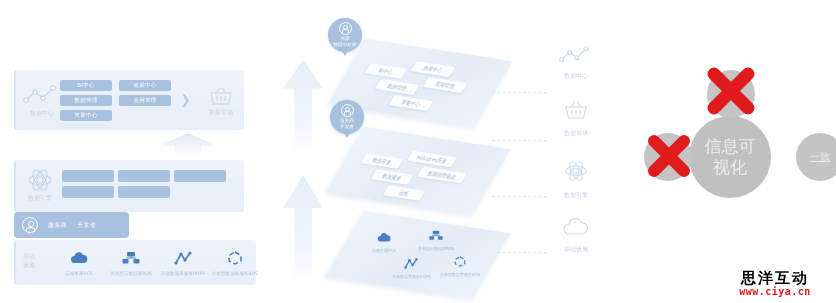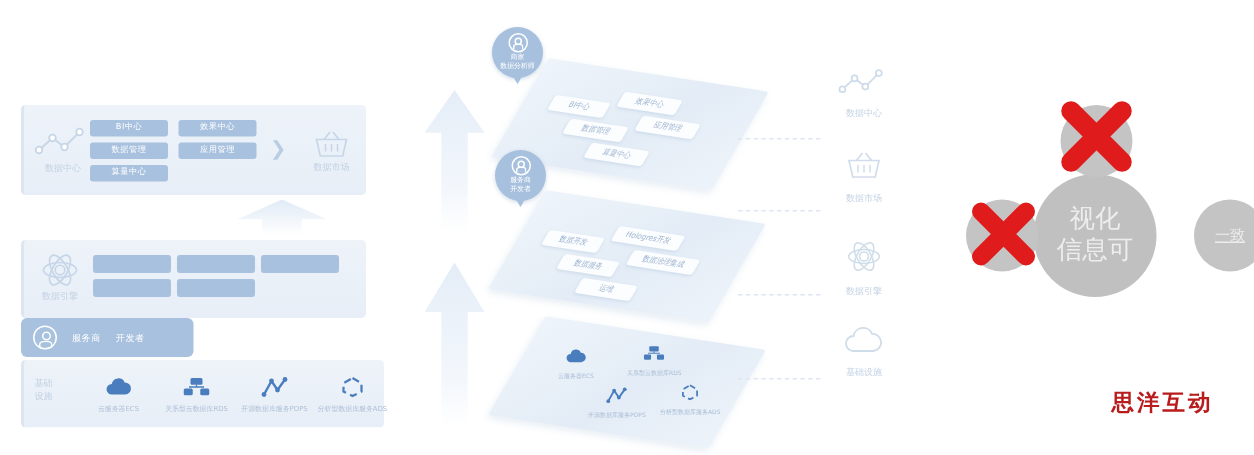--- a/index.html
+++ b/index.html
@@ -85,22 +85,22 @@
   .rail .rt{color:#c2d2e4;font-size:6px;line-height:8px;margin-top:3px;}
   .dotline{position:absolute;border-top:1px dashed #dde6f1;}
 
   
   .gcircle{position:absolute;border-radius:50%;background:#c4c4c4;
      display:flex;align-items:center;justify-content:center;
      color:#ededed;text-align:center;}
   .gcenter{background:#c0c0c0;}
   .xmark{position:absolute;}
   .wm{position:absolute;text-align:center;}
-  .wm .wm1{color:#b91c1c;font-size:15px;font-weight:bold;letter-spacing:2px;
-           line-height:16px;font-family:"DejaVu Sans","Liberation Sans",sans-serif;}
+  .wm .wm1{color:#000000;font-size:15px;font-weight:bold;letter-spacing:2px;
+           line-height:16px;font-family:"DejaVu Sans","Liberation Sans",sans-serif;margin-top:10px;}
   .wm .wm2{color:#e01b1b;font-size:10px;font-weight:bold;letter-spacing:.5px;
            line-height:11px;font-family:"DejaVu Sans Mono","Liberation Mono",monospace;}
 </style>
 </head>
 <body>
 
 <div class="stage">
 
   <div class="panel panel-a"></div>
 
@@ -297,37 +297,38 @@
 
   <div class="rail" style="left:548px;top:218px;">
     <svg width="30" height="20" viewBox="0 0 30 20">
       <path d="M8 16 a5 5 0 0 1 0-10 a6.5 6.5 0 0 1 12.4-1.4 a4.9 4.9 0 0 1 .6 11.4 Z" fill="none" stroke="#cfdcea" stroke-width="1.2"></path>
     </svg>
     <div class="rt">基础设施</div>
   </div>
 
   <div class="gcircle gcenter" style="left:689px;top:116px;width:82px;height:82px;font-size:17px;line-height:21px;">
     <div>
+      <div>信息可</div>
       <div>视化</div>
-      <div>信息可</div>
     </div>
   </div>
 
   <div class="gcircle" style="left:707px;top:70px;width:48px;height:48px;font-size:10px;"></div>
   <div class="gcircle" style="left:644px;top:133px;width:48px;height:48px;font-size:10px;"></div>
   <div class="gcircle" style="left:796px;top:133px;width:48px;height:48px;font-size:10px;text-decoration:underline;">一致</div>
 
   <div class="xmark" style="left:702px;top:62px;">
     <svg width="58" height="58" viewBox="0 0 58 58">
       <path d="M12 12 L46 46 M46 12 L12 46" stroke="#e01b1b" stroke-width="13" stroke-linecap="round" fill="none"></path>
     </svg>
   </div>
   <div class="xmark" style="left:640px;top:127px;">
     <svg width="58" height="58" viewBox="0 0 58 58">
       <path d="M14 14 L44 44 M44 14 L14 44" stroke="#e01b1b" stroke-width="12" stroke-linecap="round" fill="none"></path>
     </svg>
   </div>
 
   <div class="wm" style="left:722px;top:260px;width:106px;">
     <div class="wm1">思洋互动</div>
+    <div class="wm2">www.ciya.cn</div>
   </div>
 
 </div>
 
 </body></html>

